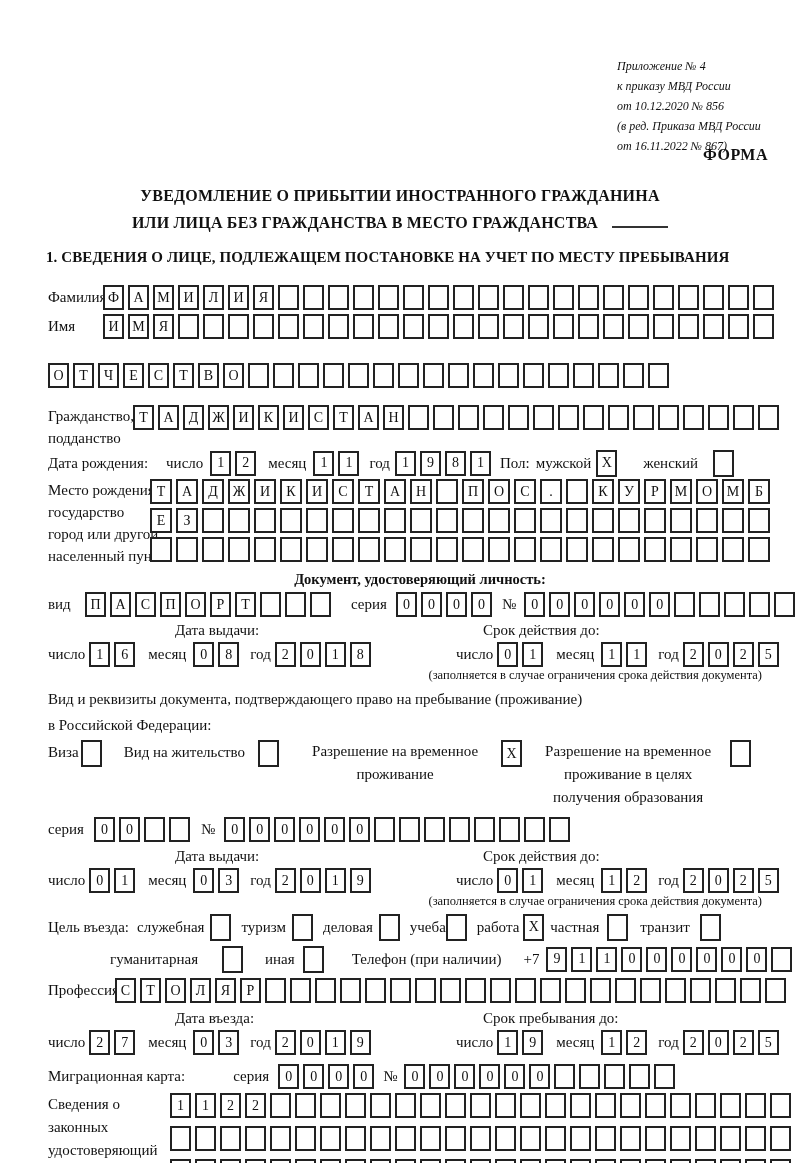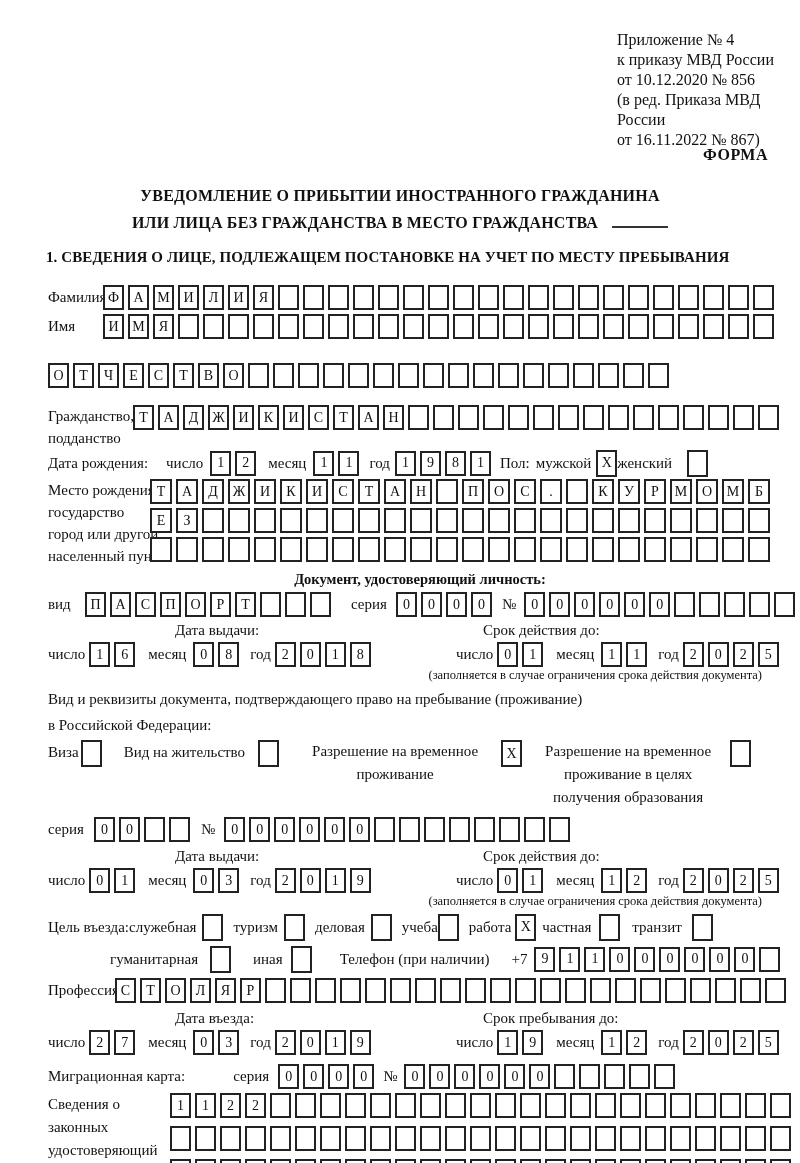--- a/index.html
+++ b/index.html
@@ -1,18 +1,18 @@
 <!DOCTYPE html>
 <html><head>
 <meta charset="utf-8">
 <style>
   html,body{margin:0;padding:0;background:#fff;}
   .page{width:800px;height:1163px;position:relative;background:#fff;
         font-family:"Liberation Serif","DejaVu Serif",serif;color:#111;overflow:hidden;}
-  .appendix{position:absolute;left:617px;top:30px;font-size:16px;line-height:20px;}
+  .appendix{position:absolute;left:617px;top:56px;font-size:12px;line-height:20px;font-style:italic;}
   .appendix .amend{}
   .form-label{position:absolute;left:703px;top:146px;font-weight:bold;font-size:16px;letter-spacing:.5px;}
   .title{position:absolute;left:30px;right:30px;top:182px;text-align:center;
          font-weight:bold;font-size:16px;line-height:27px;letter-spacing:.2px;}
   .blank{display:inline-block;width:56px;height:13px;border-bottom:2.5px solid #333;margin-left:14px;}
   .sec1{position:absolute;left:46px;top:249px;font-weight:bold;font-size:15px;white-space:nowrap;letter-spacing:.1px;}
   .form{position:absolute;left:48px;top:280px;width:744px;}
   .row{display:flex;align-items:flex-start;}
   .lbl{font-size:15px;line-height:25px;white-space:nowrap;flex:none;}
   .lc{font-size:15px;line-height:22px;white-space:nowrap;}
@@ -202,21 +202,21 @@
       <span class="lbl" style="margin-left:6px;margin-right:5px">год</span>
       <span class="cells">
           <span class="cell">1</span>
           <span class="cell">9</span>
           <span class="cell">8</span>
           <span class="cell">1</span>
         </span>
       <span class="lbl" style="margin-left:5px">Пол:</span>
       <span class="lbl" style="margin-left:6px;margin-right:5px">мужской</span>
       <span class="cb">X</span>
-      <span class="lbl" style="margin-left:0;margin-right:15px">женский</span>
+      <span class="lbl" style="margin-left:26px;margin-right:15px">женский</span>
       <span class="cb"></span>
     </div>
 
     <div class="row">
       <span style="width:102px;flex:none">
         <span class="lc" style="display:block">Место рождения:</span>
         <span class="lc" style="display:block">государство</span>
         <span class="lc" style="display:block">город или другой</span>
         <span class="lc" style="display:block">населенный пункт</span>
       </span>
@@ -479,39 +479,39 @@
               <span class="cell">0</span>
               <span class="cell">2</span>
               <span class="cell">5</span>
             </span>
         </div>
       </div>
     </div>
     <div class="vnote">(заполняется в случае ограничения срока действия документа)</div>
 
     <div class="row" style="align-items:center;margin-top:4px;margin-bottom:4px;height:28px">
-      <span class="lbl" style="margin-right:0">Цель въезда:</span>
+      <span class="lbl" style="margin-right:8px">Цель въезда:</span>
       <span class="lbl" style="margin-right:6px">служебная</span>
       <span class="cb" style="margin-right:10px"></span>
       <span class="lbl" style="margin-right:6px">туризм</span>
       <span class="cb" style="margin-right:10px"></span>
       <span class="lbl" style="margin-right:6px">деловая</span>
       <span class="cb" style="margin-right:10px"></span>
       <span class="lbl" style="">учеба</span>
       <span class="cb" style="margin-right:10px"></span>
       <span class="lbl" style="margin-right:4px">работа</span>
       <span class="cb" style="margin-right:6px">X</span>
       <span class="lbl" style="margin-right:8px">частная</span>
       <span class="cb" style="margin-right:12px"></span>
       <span class="lbl" style="margin-right:10px">транзит</span>
       <span class="cb"></span>
     </div>
 
     <div class="row" style="align-items:center;margin-bottom:5px;height:28px;padding-left:62px">
-      <span class="lbl" style="margin-right:12px">гуманитарная</span>
+      <span class="lbl" style="margin-right:24px">гуманитарная</span>
       <span class="cb"></span>
       <span class="lbl" style="margin-left:22px;margin-right:8px">иная</span>
       <span class="cb"></span>
       <span class="lbl" style="margin-left:28px">Телефон (при наличии)</span>
       <span class="lbl" style="margin-left:22px;margin-right:7px">+7</span>
       <span class="cells">
           <span class="cell">9</span>
           <span class="cell">1</span>
           <span class="cell">1</span>
           <span class="cell">0</span>

